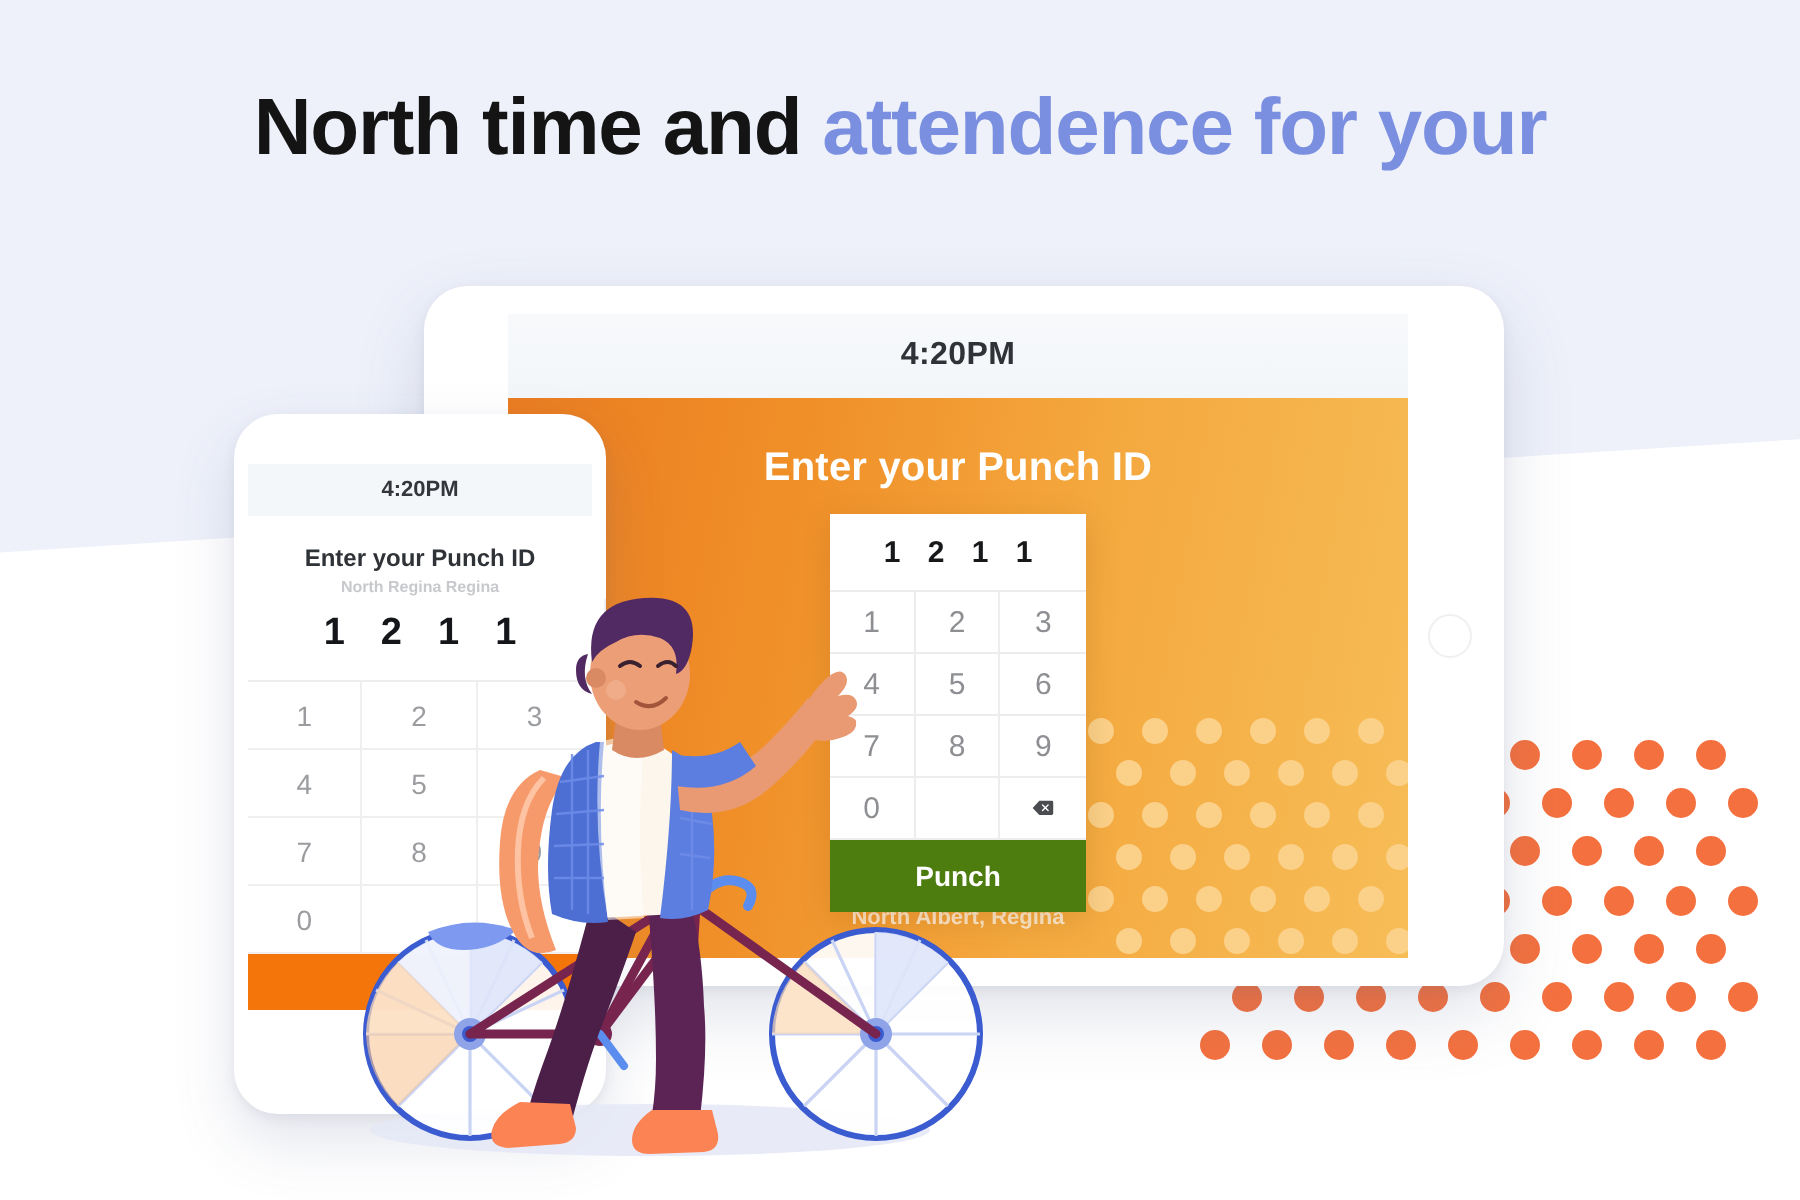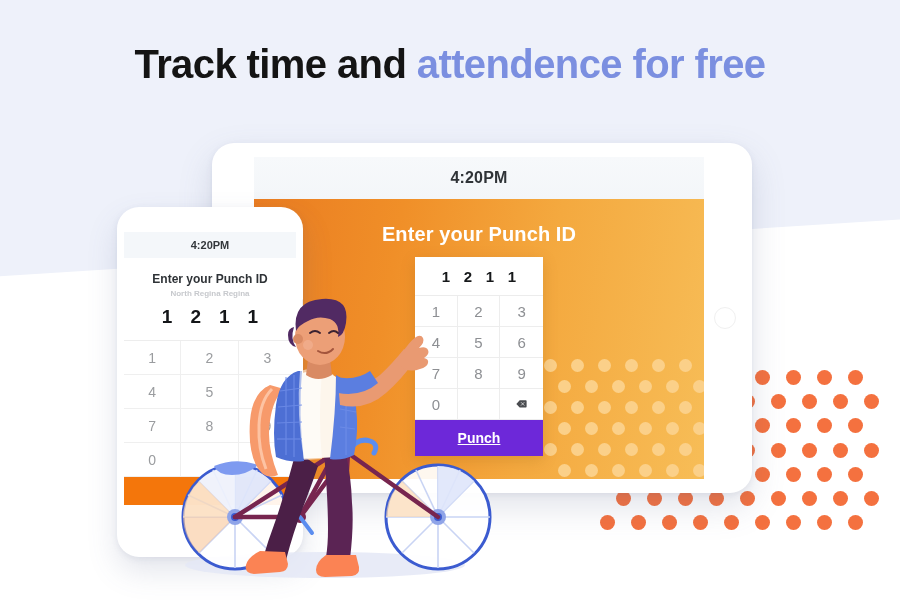--- a/index.html
+++ b/index.html
@@ -146,27 +146,26 @@
     height: 31px;
     display: flex; align-items: center; justify-content: center;
     font-size: 15px; color: #8d8f93; font-weight: 400;
     border-right: 1px solid #ededed;
     border-bottom: 1px solid #ededed;
     background: #fff;
   }
   .kp-key:nth-child(3n) { border-right: none; }
   .kp-key.blank { color: transparent; }
   .kp-punch {
-    background: #6d28d9;
+    background: #4d7c0f;
     color: #ffffff;
     text-align: center;
     padding: 10px 0;
     font-size: 14px;
     font-weight: 700;
-    text-decoration: underline;
   }
   .bksp { display:inline-block; line-height: 0; }
 
   
   .home-btn {
     position: absolute;
     right: 16px; top: 50%;
     margin-top: -11px;
     width: 22px; height: 22px;
     border: 1.5px solid #f0f0f0;
@@ -249,21 +248,21 @@
 </style>
 </head>
 <body>
 
 <div id="stage">
 
   <div class="bg-diagonal-soft"></div>
   <div class="bg-diagonal"></div>
 
   <div class="headline">
-    <span class="dark">Track time and </span><span class="accent">attendence for free</span>
+    <span class="dark">North time and </span><span class="accent">attendence for your</span>
   </div>
 
   <div class="dots-outer" id="dotsOuter">
       <span class="dot" style="left:0px;top:0px;width:15px;height:15px;background:#f4713f"></span>
       <span class="dot" style="left:31px;top:0px;width:15px;height:15px;background:#f4713f"></span>
       <span class="dot" style="left:62px;top:0px;width:15px;height:15px;background:#f4713f"></span>
       <span class="dot" style="left:93px;top:0px;width:15px;height:15px;background:#f4713f"></span>
       <span class="dot" style="left:124px;top:0px;width:15px;height:15px;background:#f4713f"></span>
       <span class="dot" style="left:155px;top:0px;width:15px;height:15px;background:#f4713f"></span>
       <span class="dot" style="left:186px;top:0px;width:15px;height:15px;background:#f4713f"></span>
@@ -398,20 +397,21 @@
               <div class="kp-key">
                 <span class="bksp"><svg width="11" height="7.92" viewBox="0 0 18 13" fill="none">
                     <path d="M6 0.6h10.2a1.2 1.2 0 0 1 1.2 1.2v9.4a1.2 1.2 0 0 1-1.2 1.2H6L0.5 6.5 6 0.6z" fill="#4a4c50"></path>
                     <path d="M8.6 4.1l4.6 4.6M13.2 4.1l-4.6 4.6" stroke="#fff" stroke-width="1.1" stroke-linecap="round"></path>
                   </svg></span>
               </div>
             </div>
           <div class="kp-punch">Punch</div>
         </div>
 
+        <div class="tablet-sub">North Albert, Regina</div>
       </div>
     </div>
   </div>
 
   <div class="phone">
     <div class="phone-side-btn"></div>
     <div class="phone-screen">
 
       <div class="phone-statusbar">
         <span>4:20PM</span>

